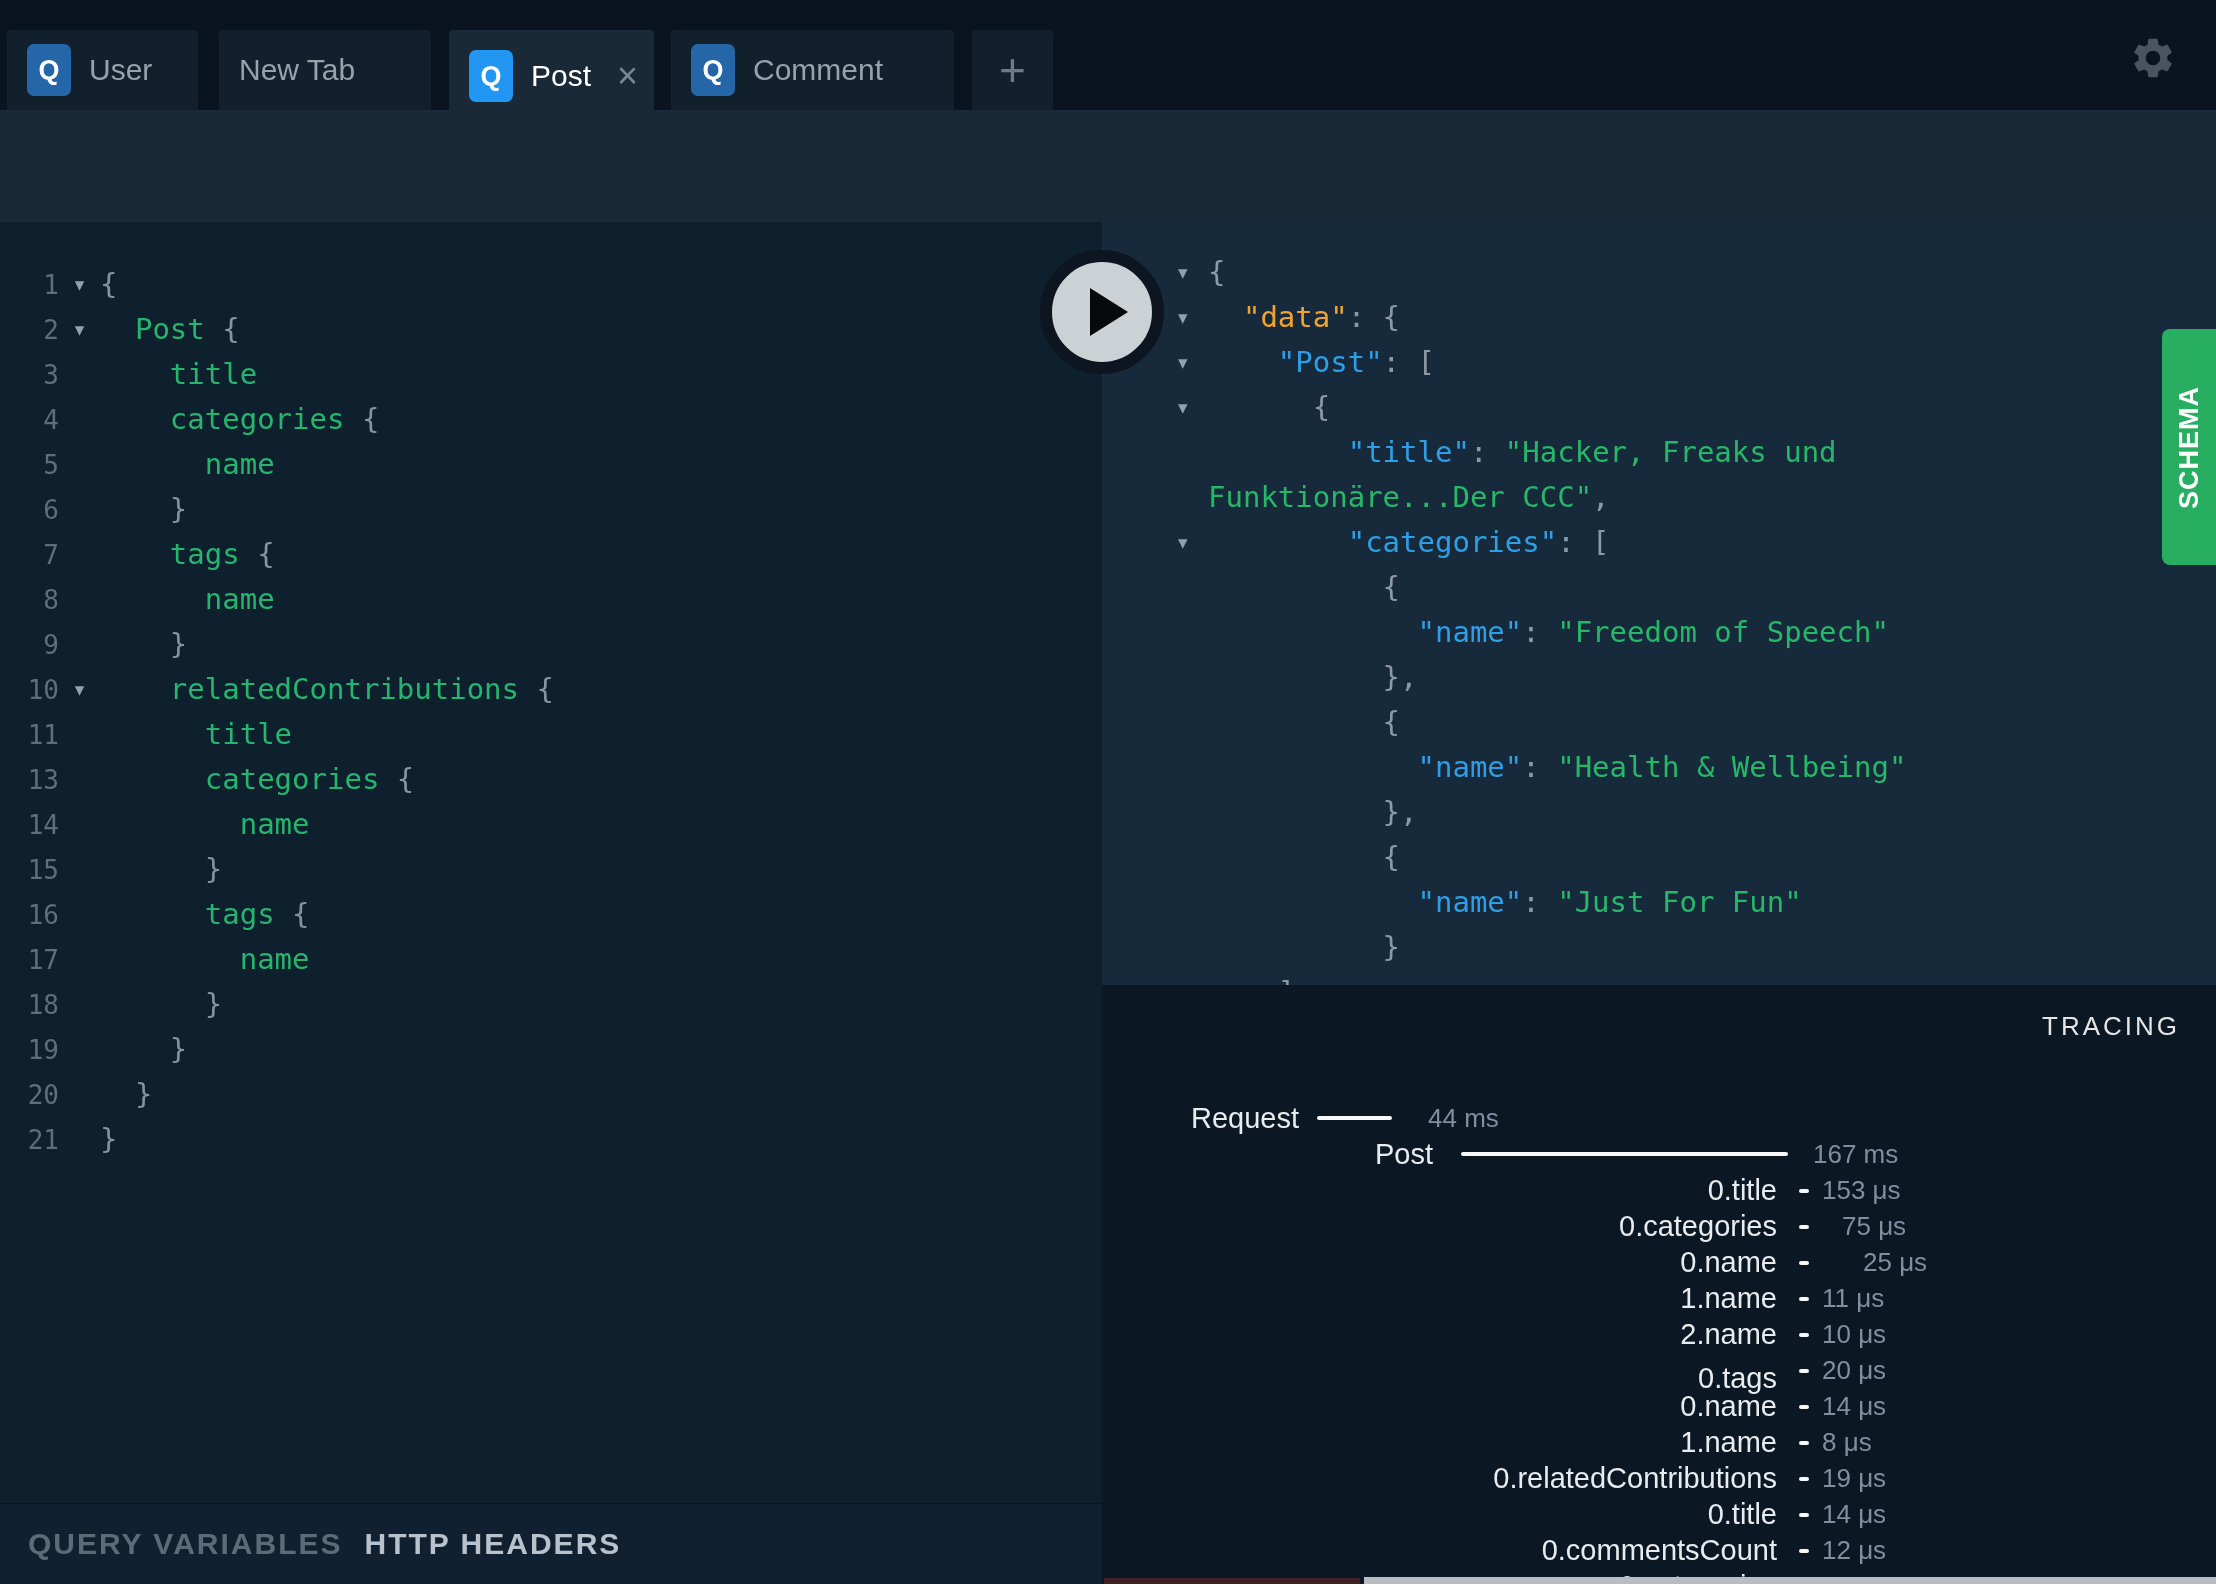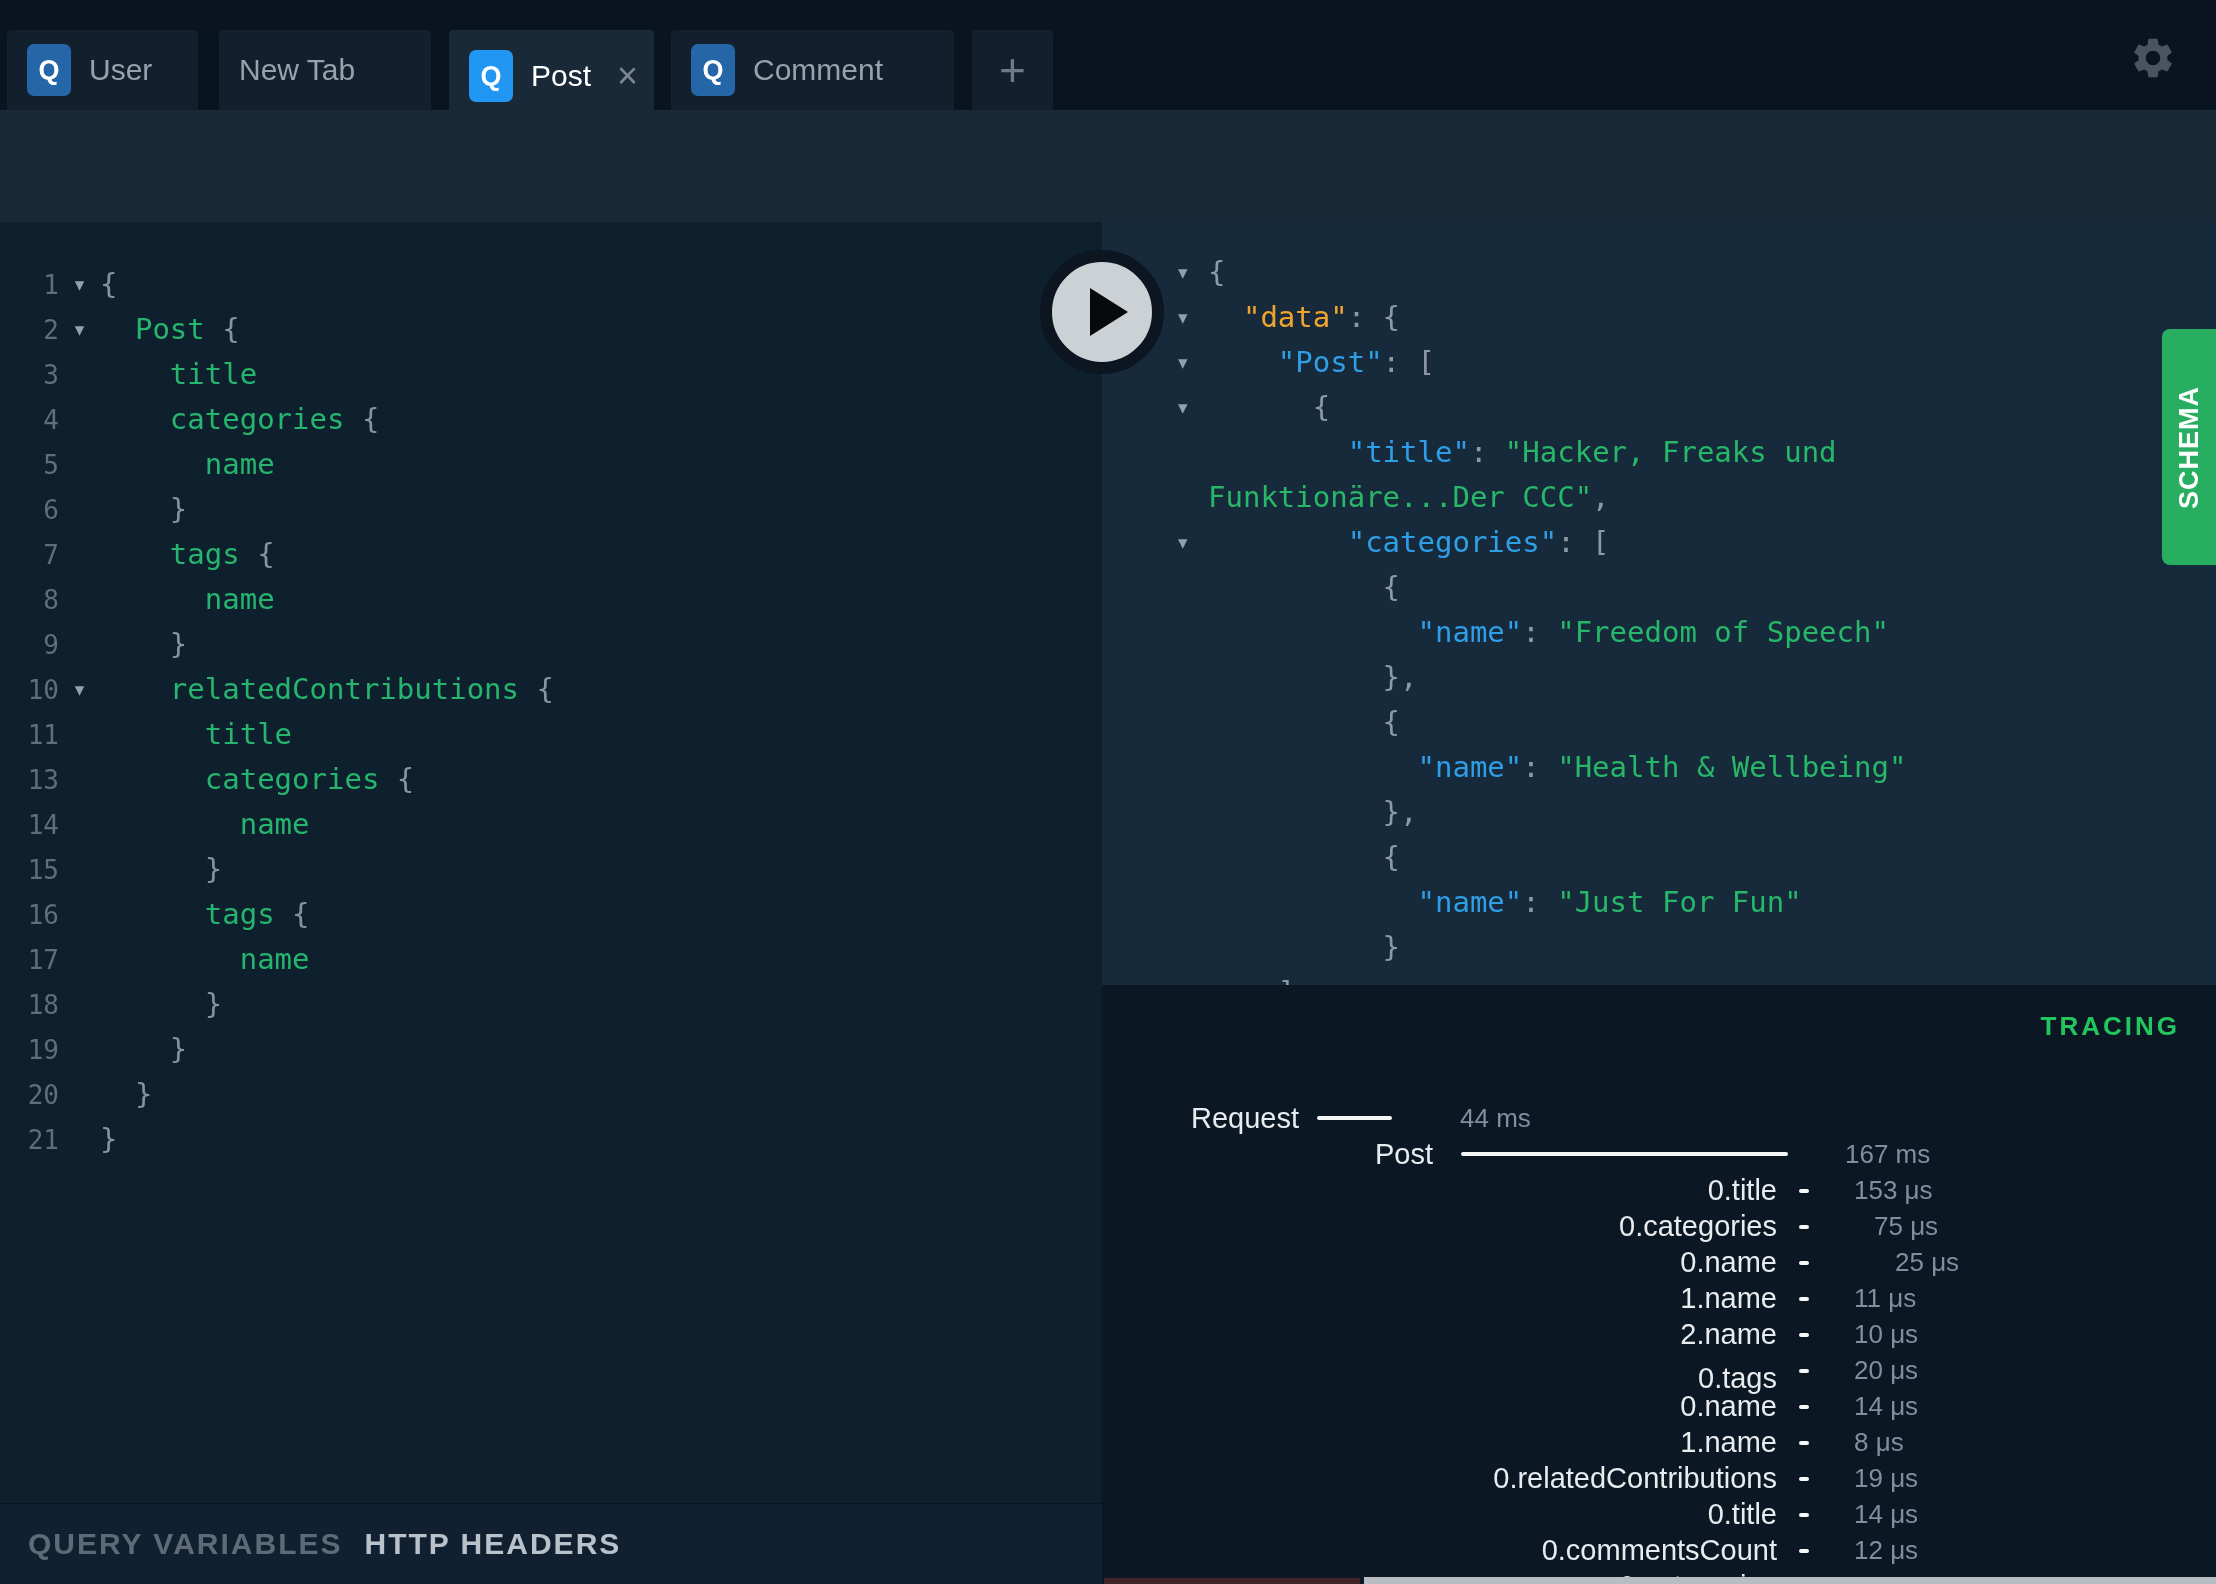--- a/index.html
+++ b/index.html
@@ -65,26 +65,26 @@
                  font-size:27px; letter-spacing:1px; }
 
   .play { position:absolute; left:1040px; top:250px; width:124px; height:124px; border-radius:50%;
           background:#ccd1d6; border:12px solid #0c1520; z-index:5; }
   .play .tri { position:absolute; left:38px; top:26px; width:0; height:0;
                border-top:24px solid transparent; border-bottom:24px solid transparent;
                border-left:38px solid #08090b; }
 
   
   .tracing { position:absolute; left:1102px; top:985px; width:1114px; height:599px; background:#0b1824; overflow:hidden; }
-  .ttitle { position:absolute; right:36px; top:26px; font-size:26px; font-weight:bold; letter-spacing:3px; color:#22c55e; }
+  .ttitle { position:absolute; right:36px; top:26px; font-size:26px; font-weight:normal; letter-spacing:3px; color:#e5e5e5; }
   .trow { position:absolute; left:0; right:0; height:36px; }
   .tlabel { position:absolute; font-size:29px; color:#e8ecef; line-height:36px; white-space:nowrap; }
   .tbar { position:absolute; top:16px; height:4px; background:#f5f7f8; border-radius:2px; }
   .tdot { position:absolute; top:17px; width:10px; height:4px; background:#f5f7f8; border-radius:2px; }
-  .tval { position:absolute; font-size:26px; color:#7f8fa0; line-height:37px; white-space:nowrap;margin-left:32px; }
+  .tval { position:absolute; font-size:26px; color:#7f8fa0; line-height:37px; white-space:nowrap; }
   .hscroll { position:absolute; left:262px; right:0; bottom:0; height:7px; background:#b8bdc2; z-index:4; }
   .remnant { position:absolute; left:2px; bottom:0; width:256px; height:6px; background:#3f2328; z-index:4; }
 </style>
 </head>
 <body>
 
 <div id="app">
 
   <div class="tabbar">
     <div id="tabs">

